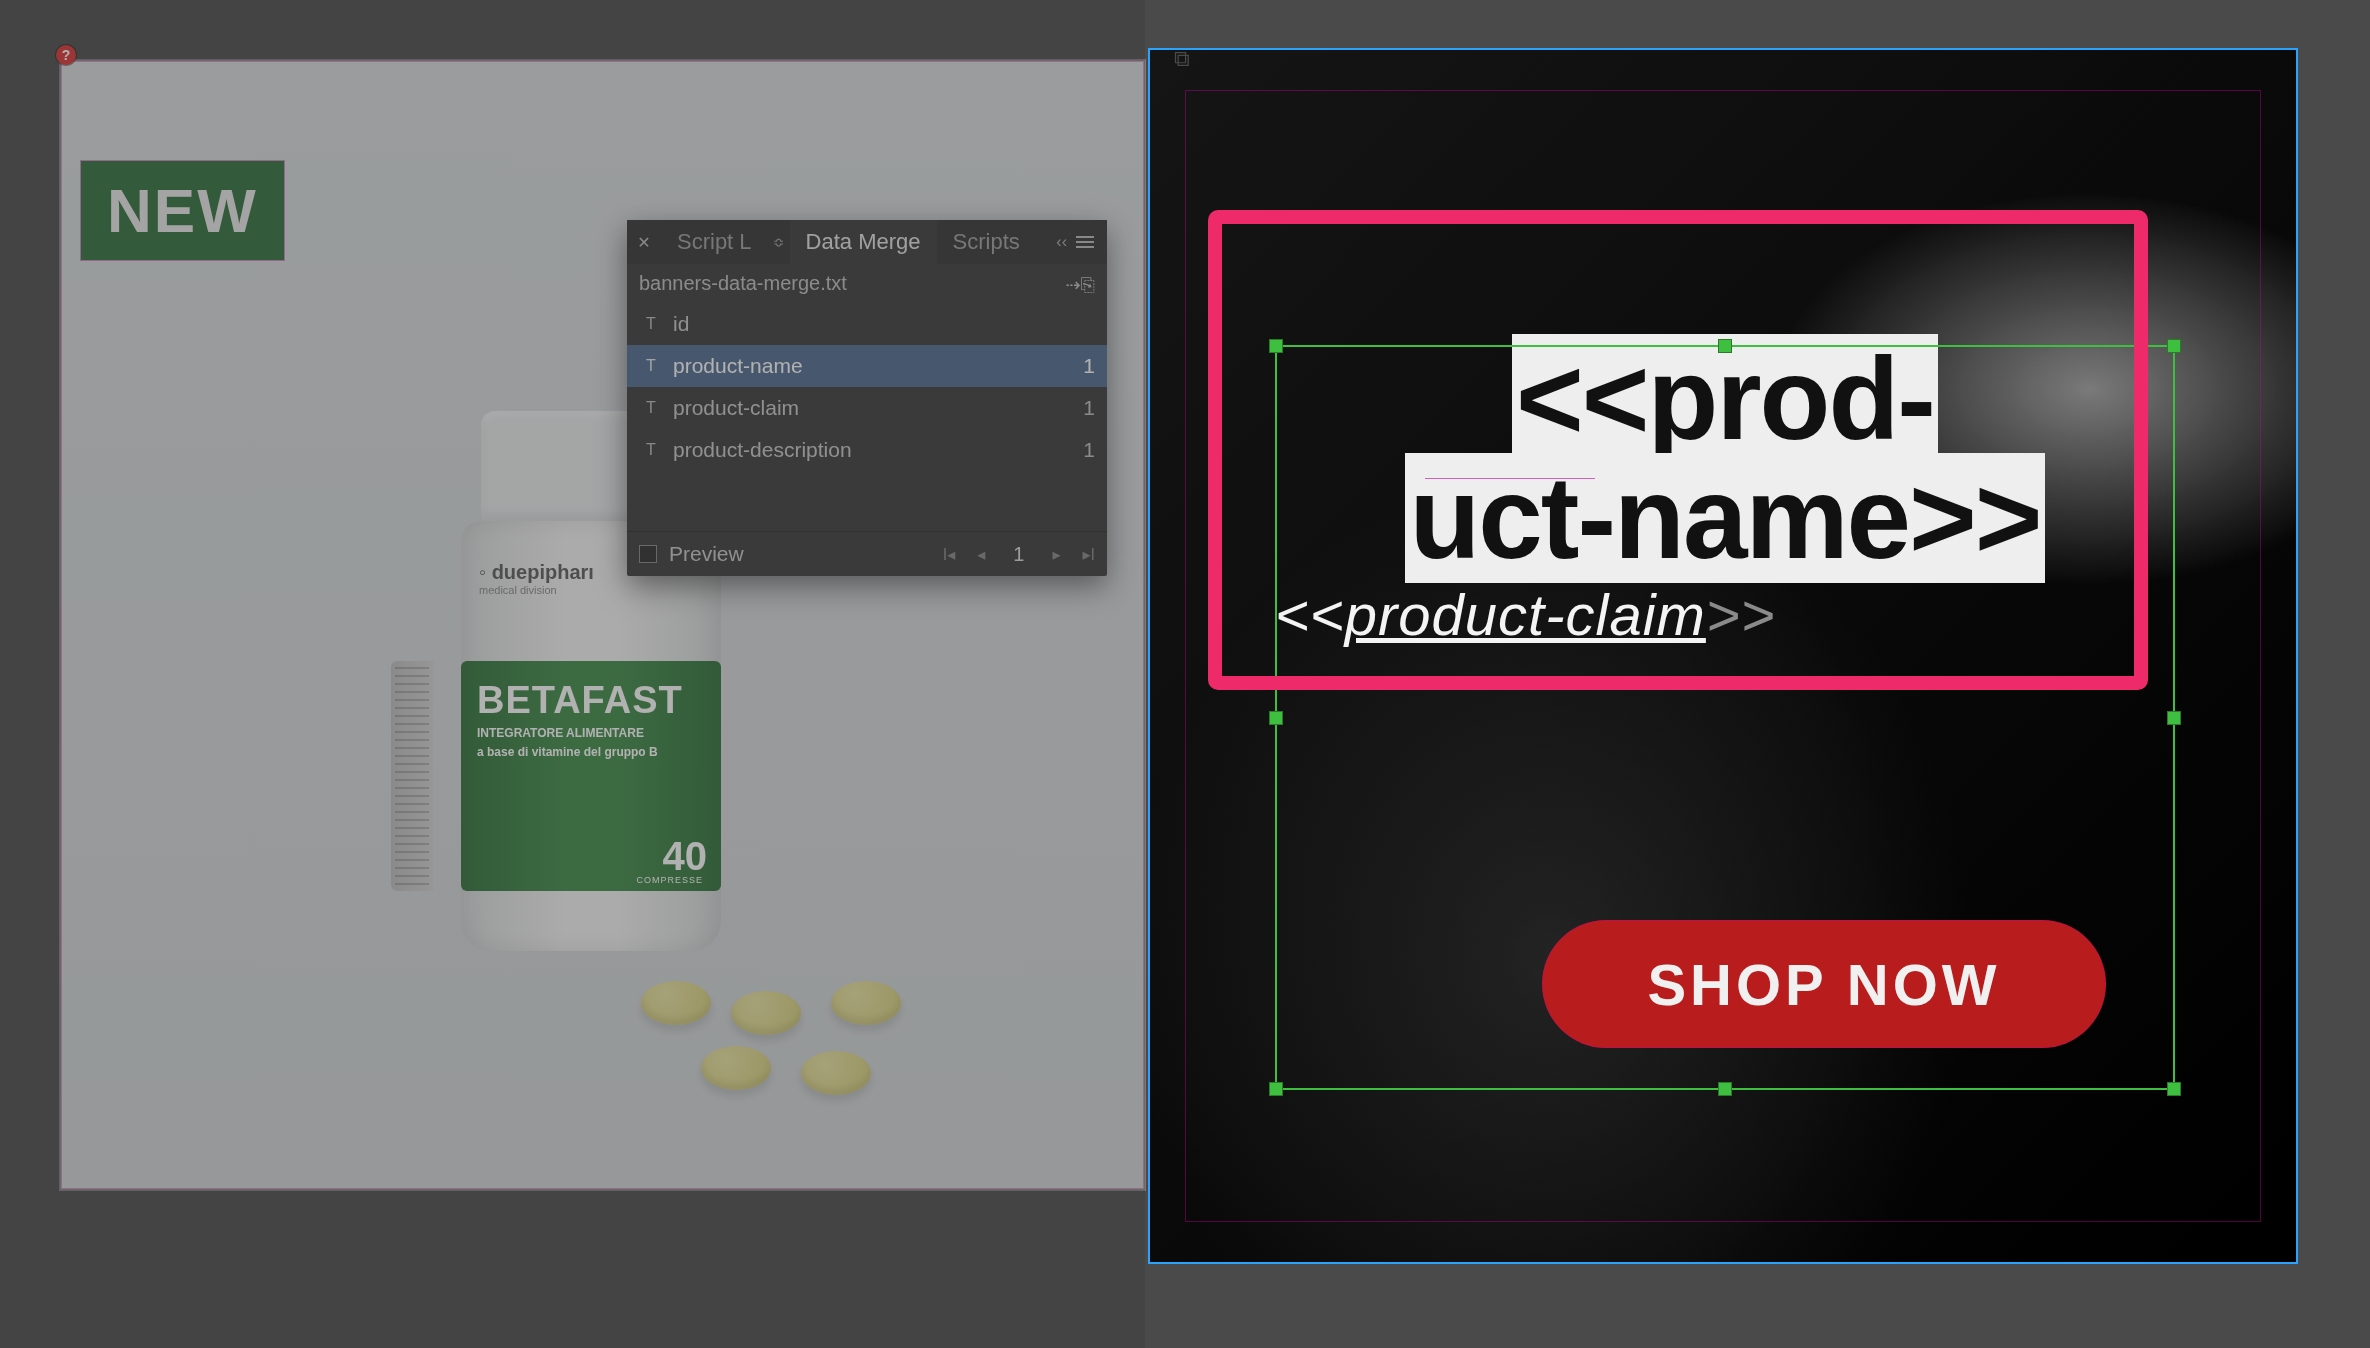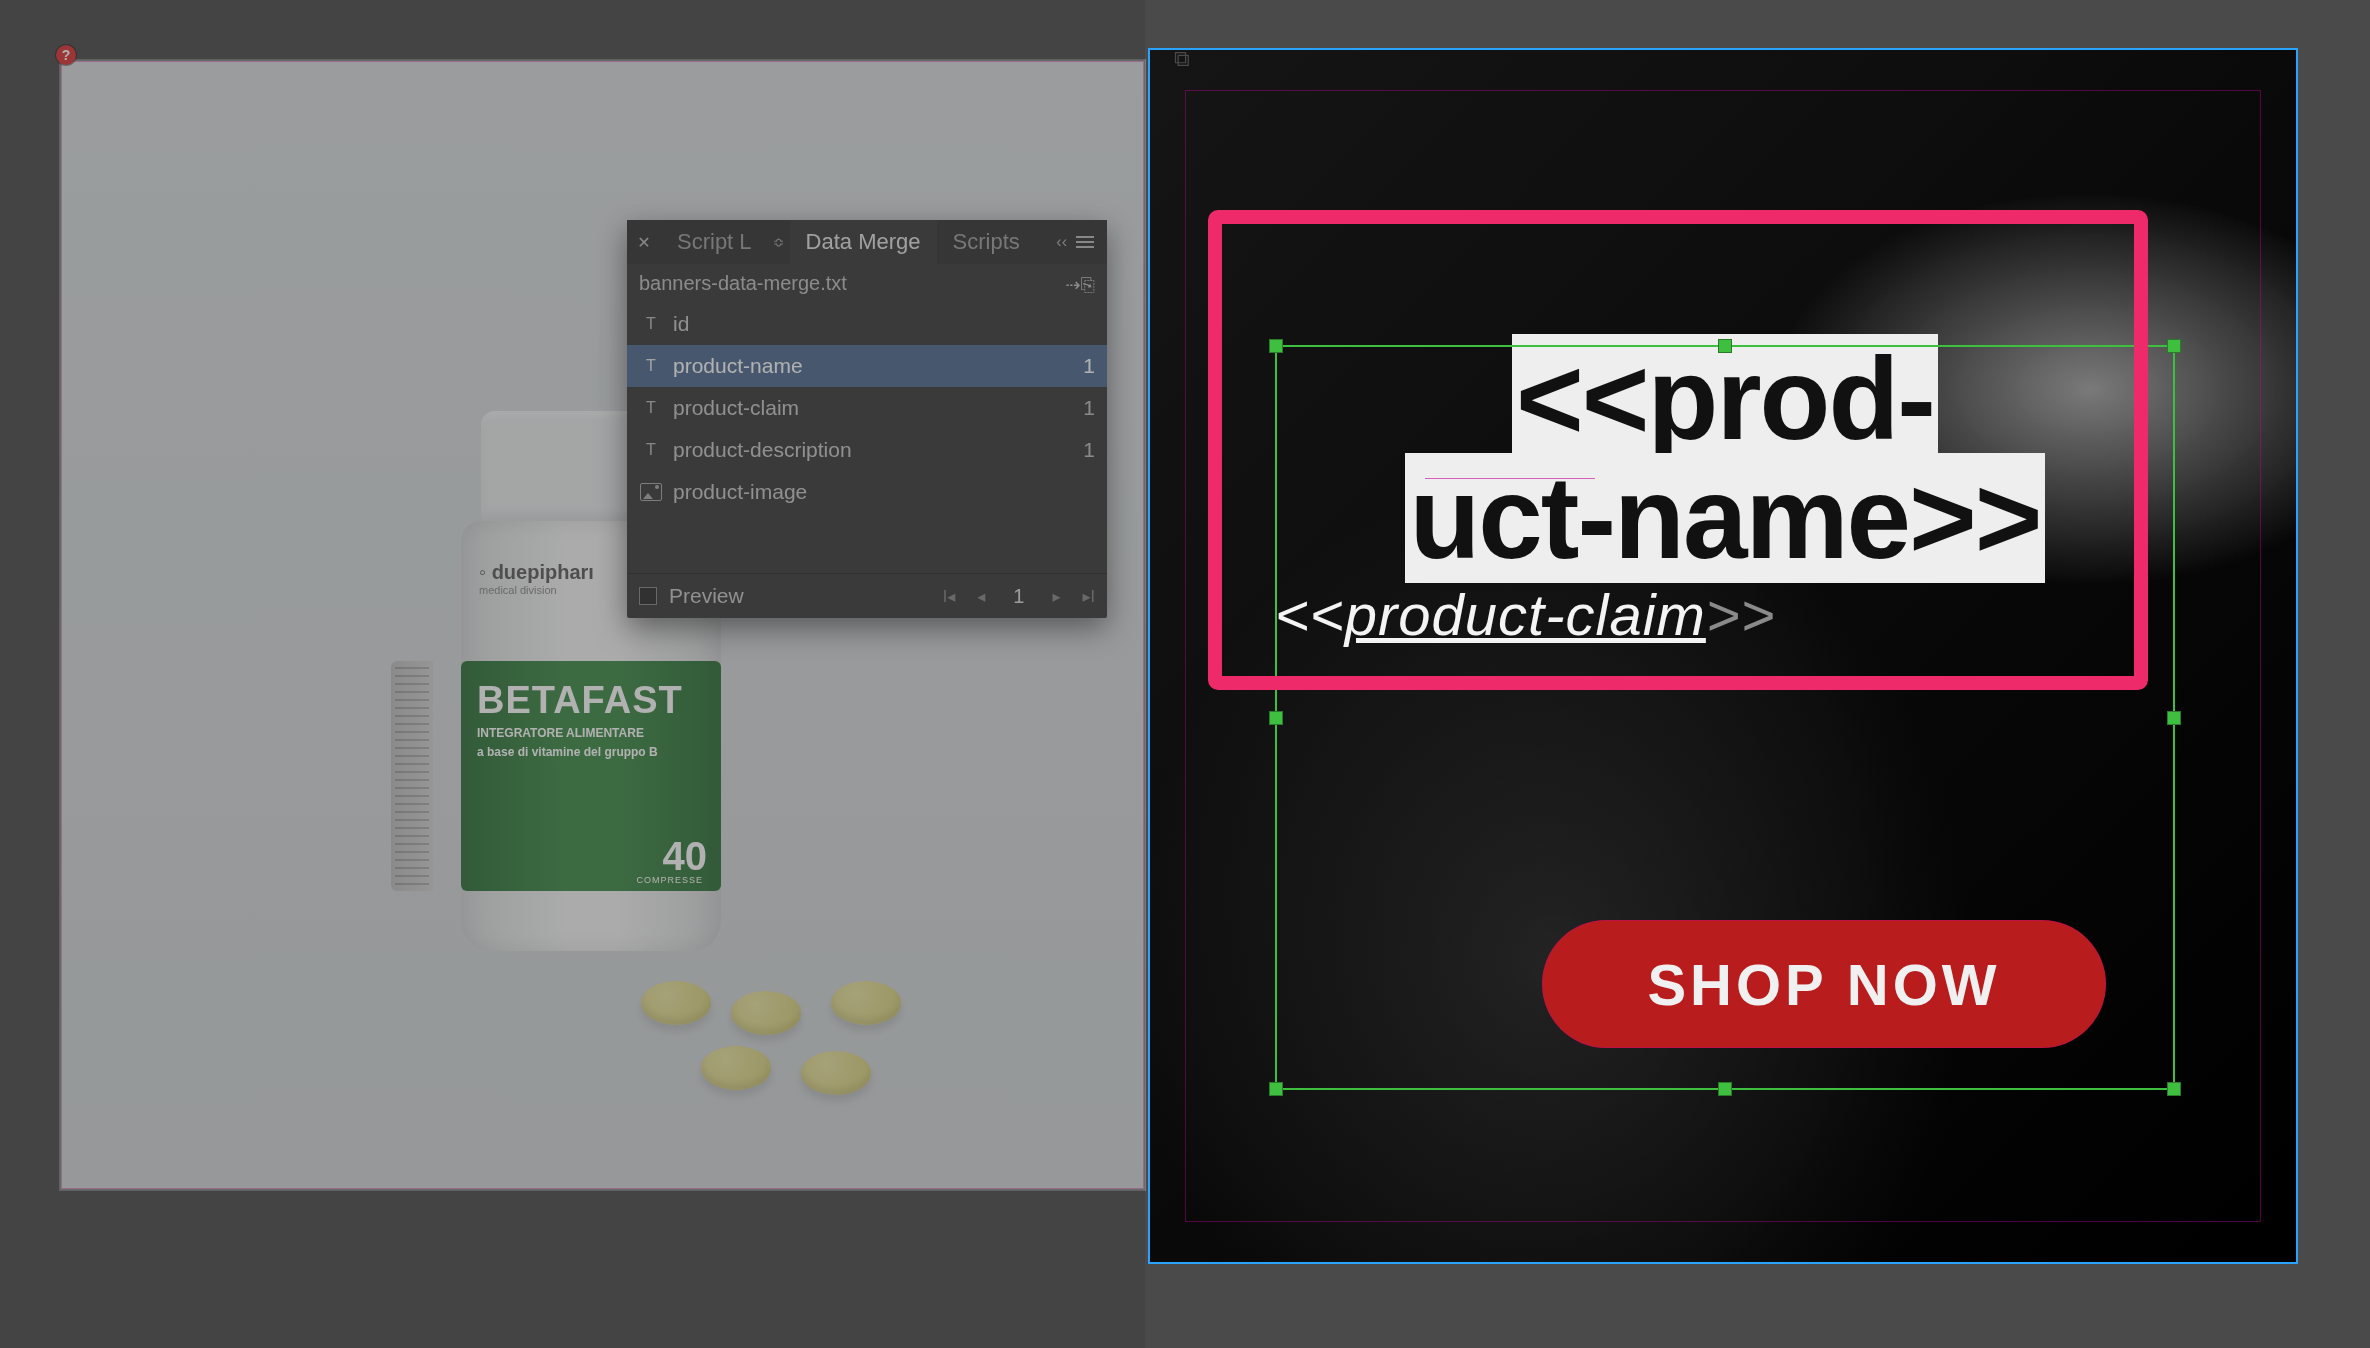--- a/index.html
+++ b/index.html
@@ -309,20 +309,21 @@
     outline:1px solid rgba(200,0,150,.35);
     outline-offset:-1px;
   }
 </style>
 </head>
 <body>
 
 <div id="doc-left" class="doc">
   <div class="overset-icon">?</div>
 
+  <div class="new-badge">NEW</div>
 
   <div class="bottle-wrap">
     <div class="bottle-cap"></div>
     <div class="bottle-body"></div>
     <div class="bottle-brand">
       <span>◦ duepipharı</span>
       <small>medical division</small>
     </div>
     <div class="label-side"></div>
     <div class="bottle-label">
@@ -371,27 +372,20 @@
   <div class="field-row">
     <span class="field-icon">T</span>
     <span>product-claim</span>
     <span class="field-count">1</span>
   </div>
   <div class="field-row">
     <span class="field-icon">T</span>
     <span>product-description</span>
     <span class="field-count">1</span>
   </div>
-  <div class="field-row">
-    <span class="field-icon">
-        <span class="img-icon"></span>
-      </span>
-    <span>product-image</span>
-    <span class="field-count"></span>
-  </div>
 
   <div class="panel-spacer"></div>
 
   <div class="panel-foot">
     <span class="chk"></span>
     <span>Preview</span>
     <div class="nav">
       <span>I◂</span>
       <span>◂</span>
       <span class="num">1</span>

